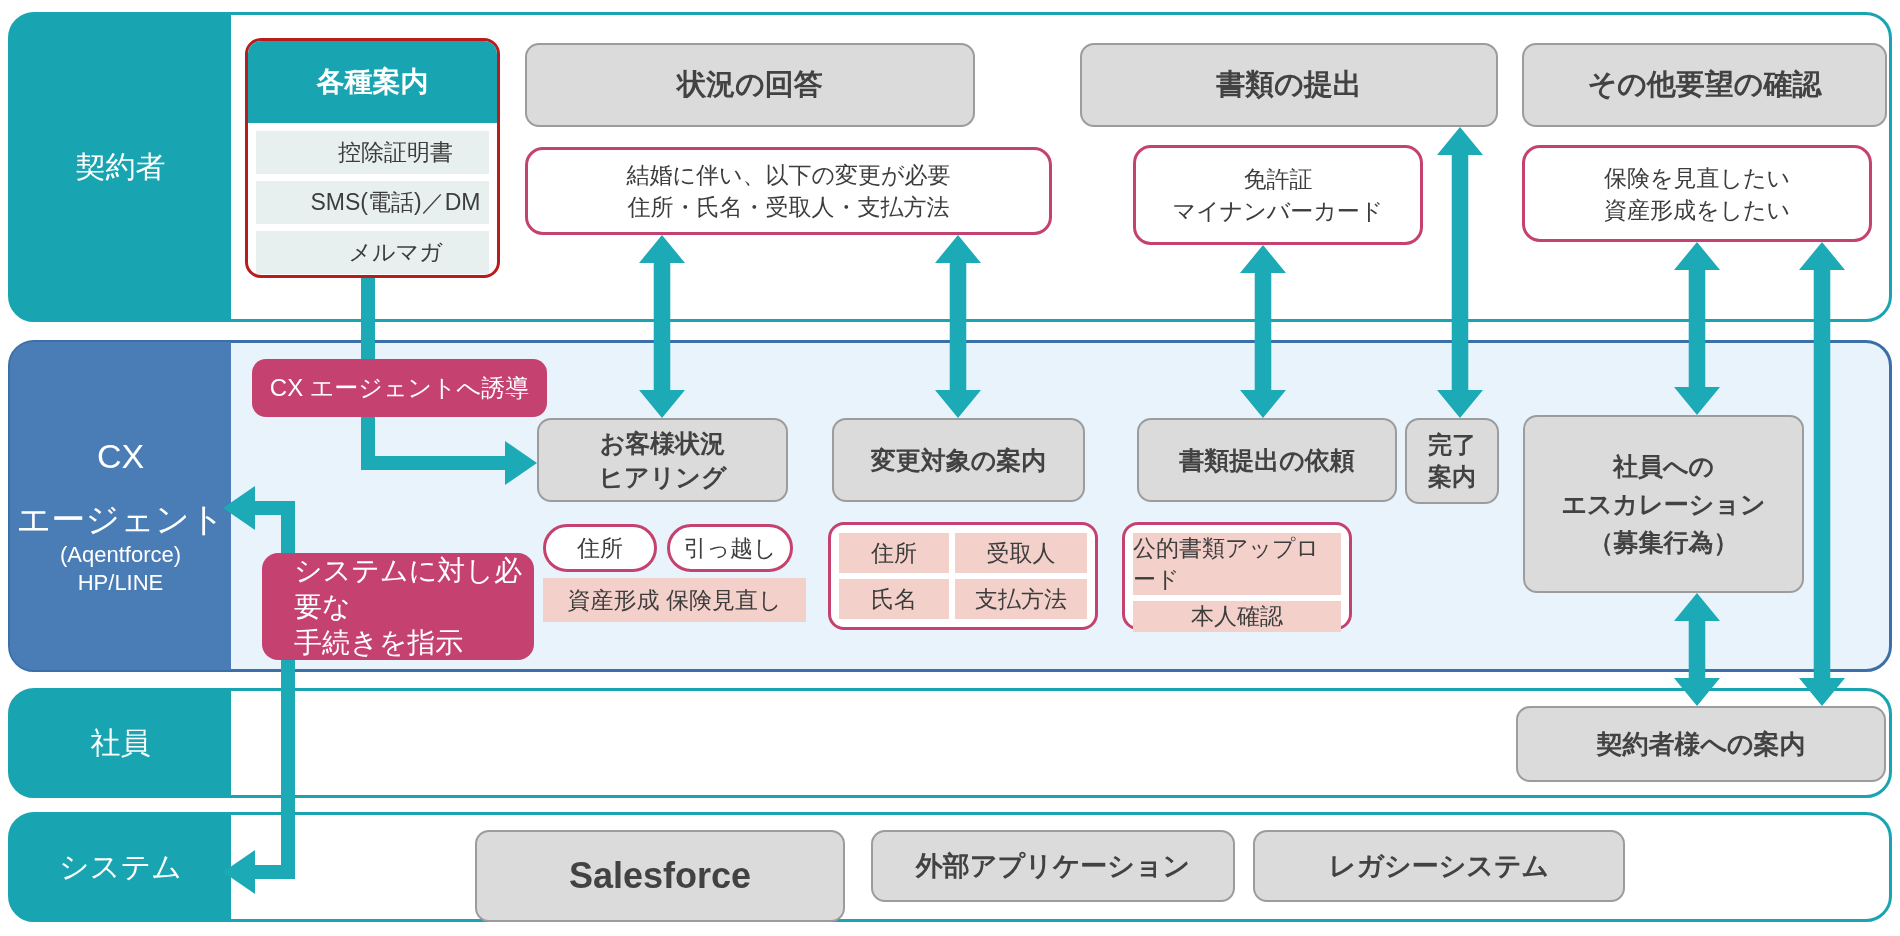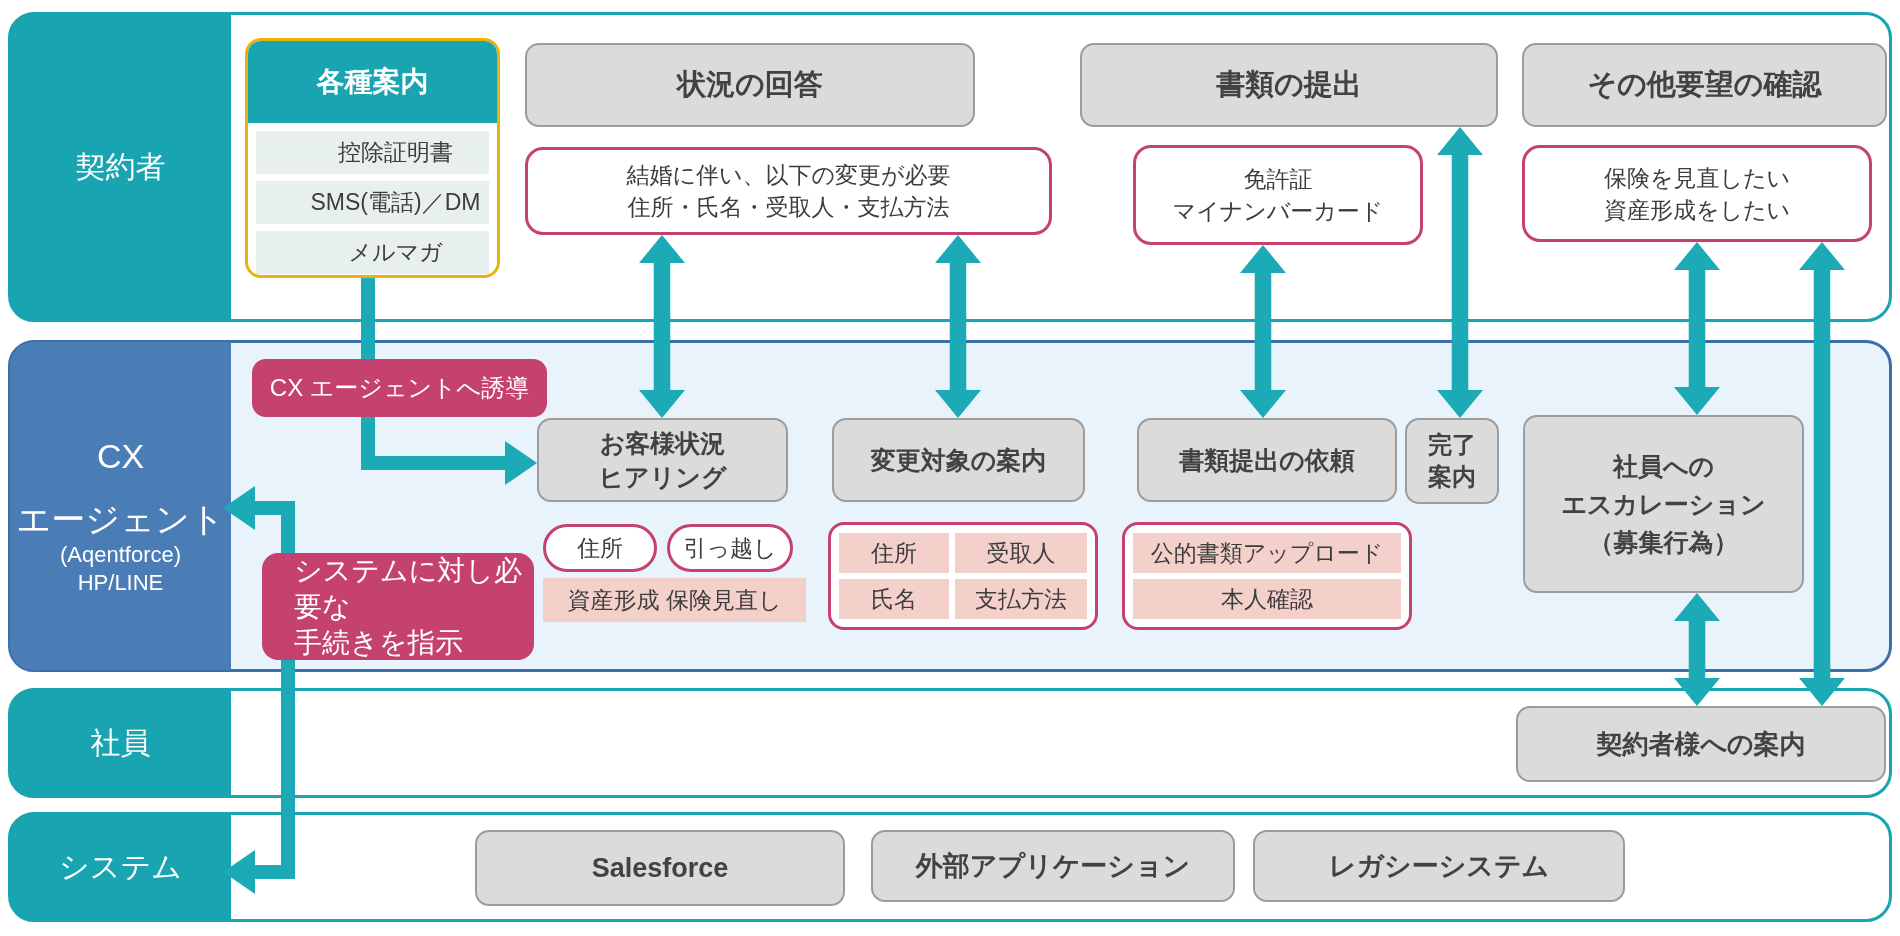--- a/index.html
+++ b/index.html
@@ -27,21 +27,21 @@
     display:flex;flex-direction:column;justify-content:center;align-items:center;
     font-size:23px;line-height:32px;color:#3d3d3d;box-sizing:border-box;text-align:center;}
   .pink-solid{position:absolute;background:#c5416f;border-radius:14px;color:#fff;
     display:flex;flex-direction:column;justify-content:center;box-sizing:border-box;z-index:5;}
   .pill{position:absolute;background:#fff;border:3px solid #c5416f;border-radius:26px;
     display:flex;justify-content:center;align-items:center;font-size:23px;box-sizing:border-box;z-index:4;}
   .lightpink{background:#f3d0ca;}
 
   
   .guide{position:absolute;left:245px;top:38px;width:255px;height:240px;background:#fff;
-    border:3px solid #eab308;border-radius:16px;box-sizing:border-box;overflow:hidden;z-index:4;}
+    border:3px solid #b91c1c;border-radius:16px;box-sizing:border-box;overflow:hidden;z-index:4;}
   .guide-head{height:82px;background:#18a5b1;color:#fff;font-size:28px;font-weight:600;
     display:flex;align-items:center;justify-content:center;}
   .guide-items{padding:8px;display:flex;flex-direction:column;gap:7px;}
   .guide-items .gi{height:43px;background:#e7f0ef;display:flex;align-items:center;
     justify-content:center;font-size:23px;padding-left:46px;}
 
   
   .tag-grid{position:absolute;background:#fff;border:3px solid #c5416f;border-radius:16px;
     box-sizing:border-box;display:grid;gap:6px;padding:8px;z-index:4;}
   .tag-grid .cell{background:#f3d0ca;display:flex;align-items:center;justify-content:center;
@@ -157,29 +157,29 @@
   <div class="pill" style="left:667px;top:524px;width:126px;height:48px;">引っ越し</div>
   <div class="lightpink" style="position:absolute;left:543px;top:578px;width:263px;height:44px;display:flex;align-items:center;justify-content:center;font-size:23px;z-index:4;">資産形成  保険見直し</div>
 
   <div class="tag-grid" style="left:828px;top:522px;width:270px;height:108px;grid-template-columns:1fr 1.2fr;">
     <div class="cell">住所</div>
     <div class="cell">受取人</div>
     <div class="cell">氏名</div>
     <div class="cell">支払方法</div>
   </div>
 
-  <div class="tag-grid" style="left:1122px;top:522px;width:290px;height:108px;grid-template-rows:1fr 1fr;text-align:right;">
+  <div class="tag-grid" style="left:1122px;top:522px;width:230px;height:108px;grid-template-rows:1fr 1fr;">
     <div class="cell">公的書類アップロード</div>
     <div class="cell">本人確認</div>
   </div>
 
   <div class="pink-solid" style="left:262px;top:553px;width:272px;height:107px;font-size:28px;line-height:36px;padding-left:32px;border-radius:16px;">
     <span>システムに対し必要な</span>
     <span>手続きを指示</span>
   </div>
 
   <div class="gray-box z4" style="left:1516px;top:706px;width:370px;height:76px;font-size:26px;">契約者様への案内</div>
 
-  <div class="gray-box z4" style="left:475px;top:830px;width:370px;height:76px;font-size:27px;">Salesforce</div>
+  <div class="gray-box z4" style="left:475px;top:830px;width:370px;height:92px;font-size:36px;">Salesforce</div>
   <div class="gray-box z4" style="left:871px;top:830px;width:364px;height:72px;font-size:27px;">外部アプリケーション</div>
   <div class="gray-box z4" style="left:1253px;top:830px;width:372px;height:72px;font-size:27px;">レガシーシステム</div>
 
 </div>
 
 </body></html>

